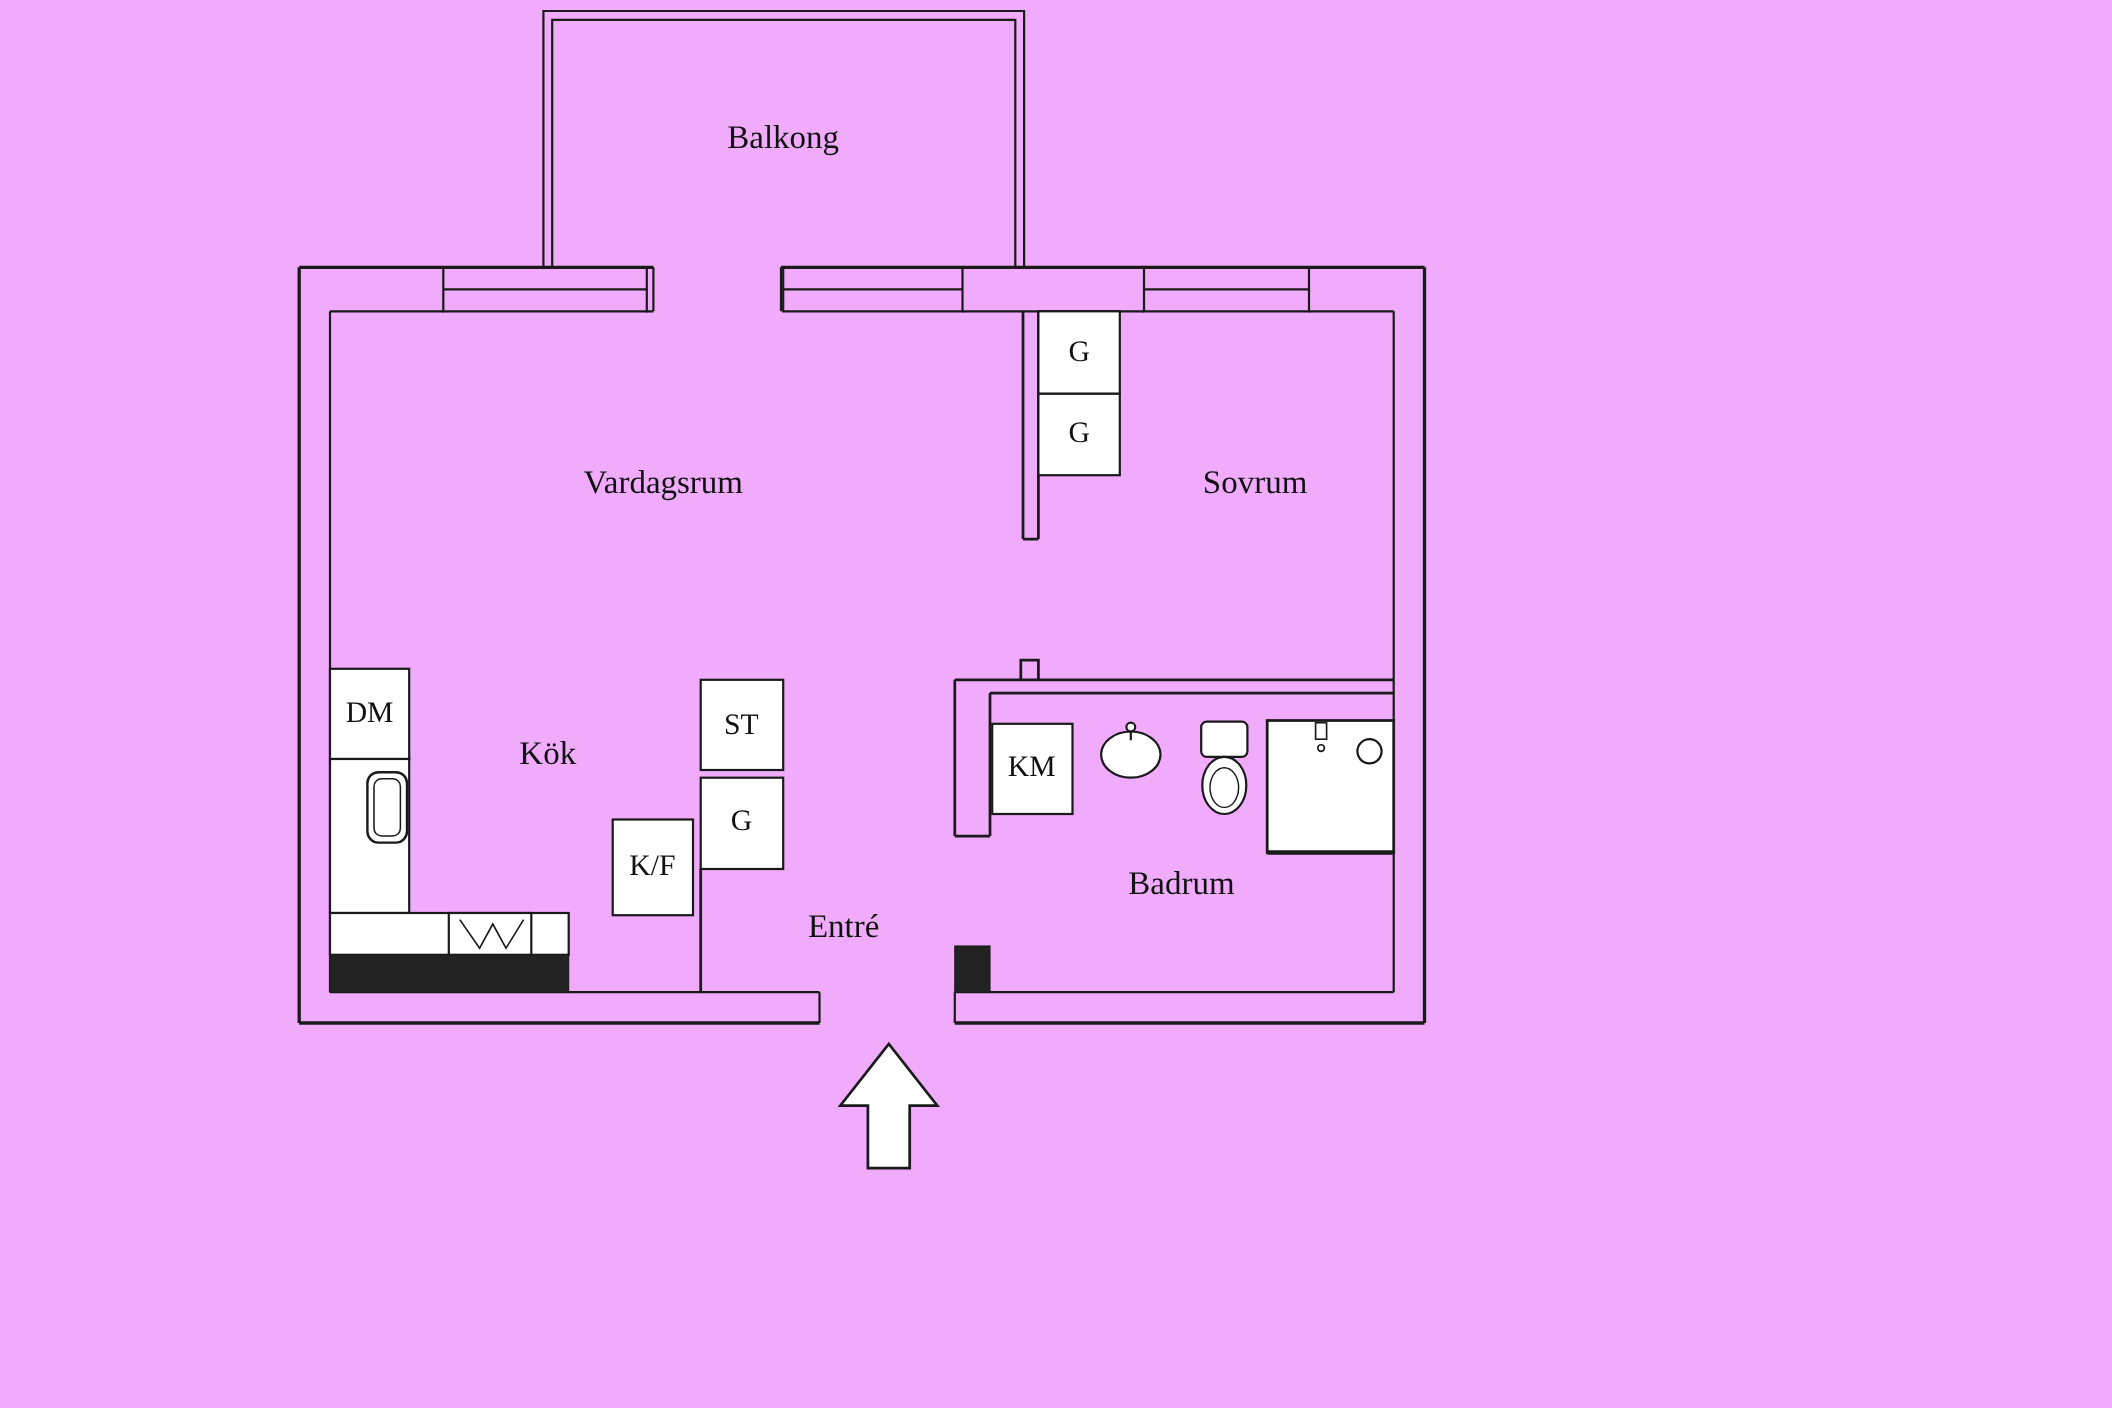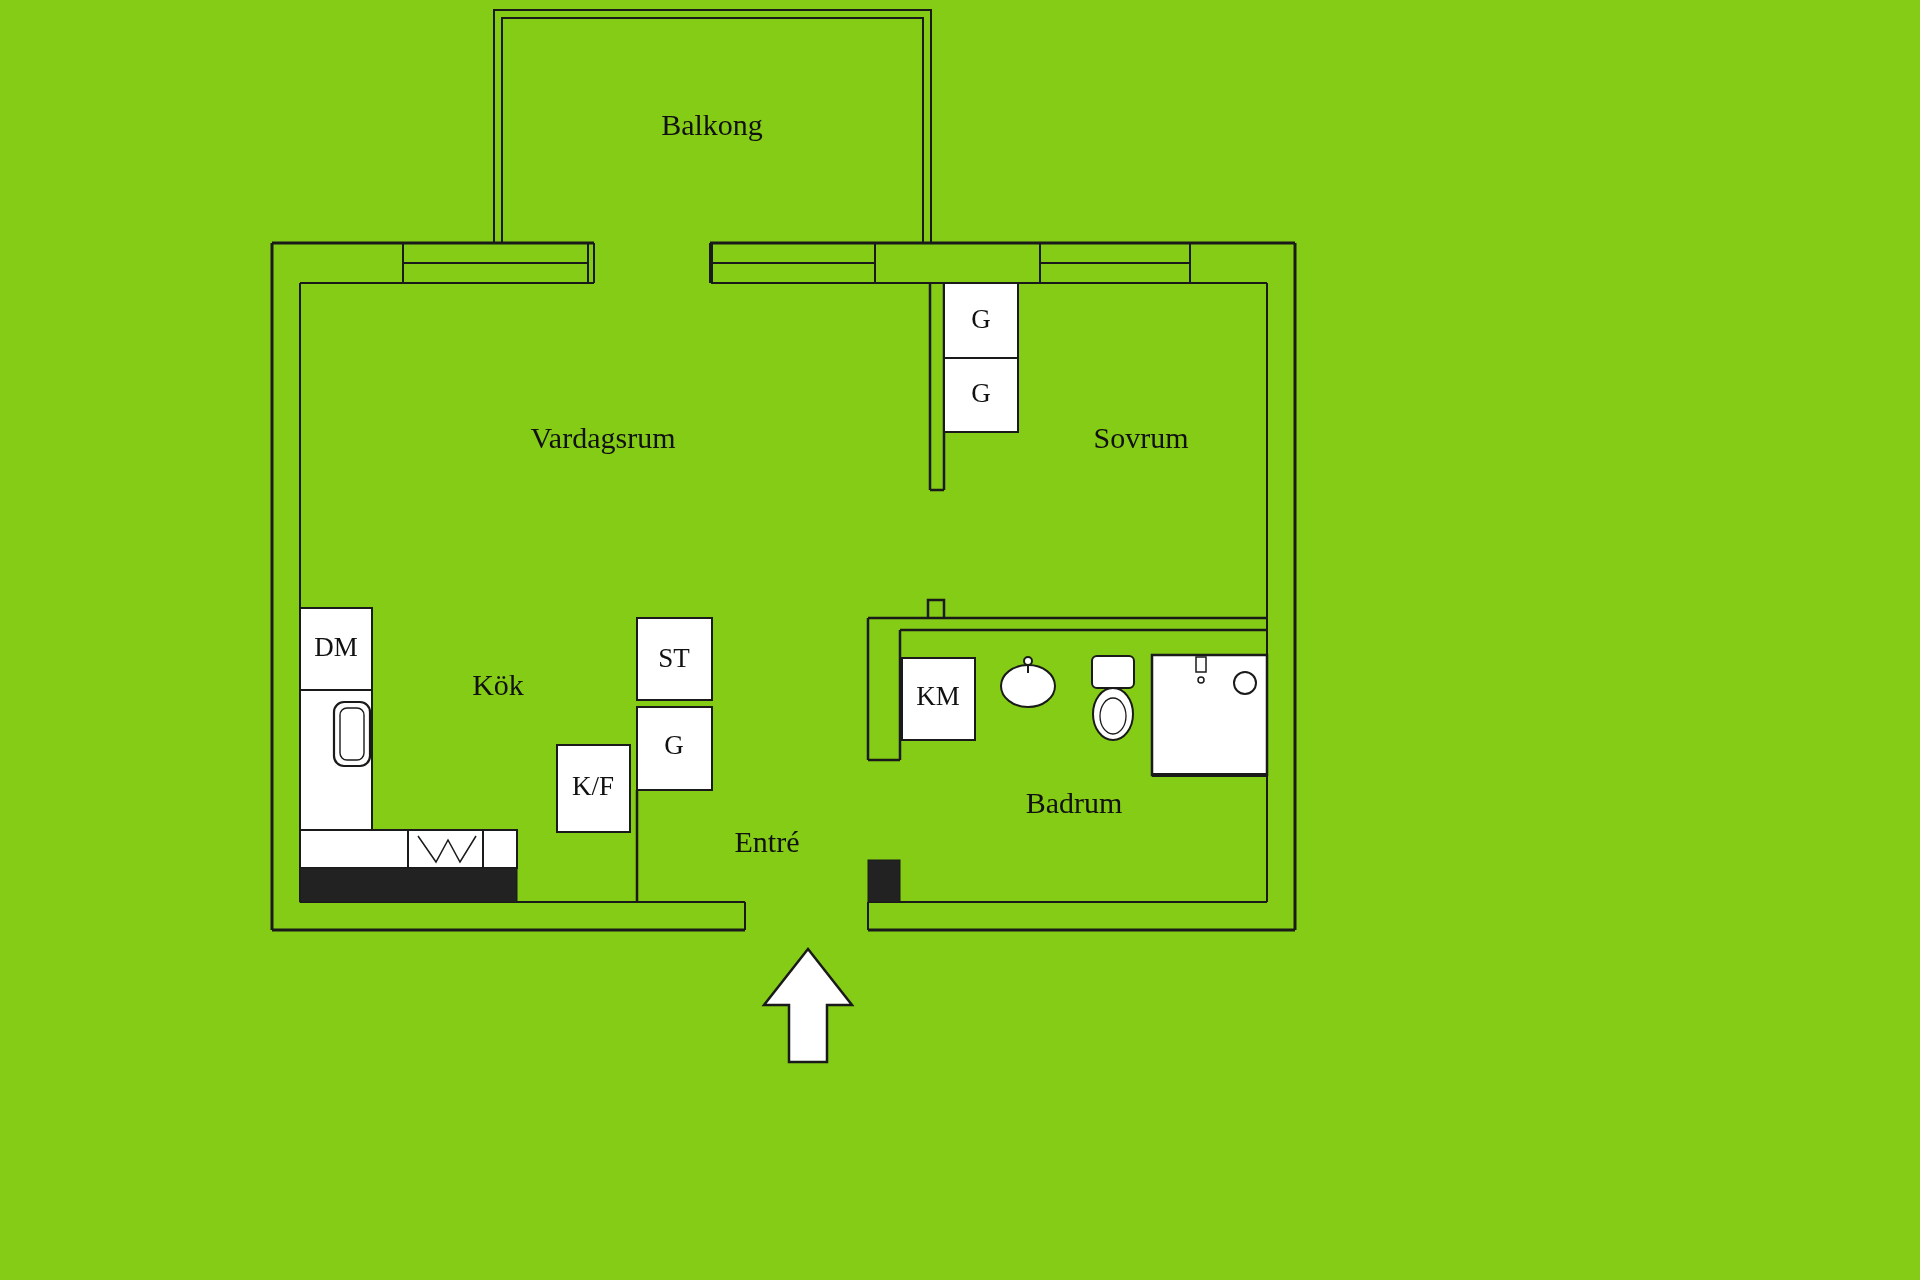--- a/index.html
+++ b/index.html
@@ -7,21 +7,21 @@
     padding: 0;
     background: #ffffff;
     width: 1920px;
     height: 1280px;
     font-family: "Liberation Serif", "DejaVu Serif", serif;
   }
   .plan-wrap {
     position: relative;
     width: 1920px;
     height: 1280px;
-    background: #84cc16;
+    background: #f0abfc;
     overflow: hidden;
   }
   svg { display: block; }
   .wall      { stroke: #1a1a1a; fill: none; }
   .w3        { stroke-width: 3; }
   .w25       { stroke-width: 2.5; }
   .w2        { stroke-width: 2; }
   .w15       { stroke-width: 1.5; }
   .fixture   { stroke: #1a1a1a; fill: #ffffff; }
   .solid     { fill: #222222; stroke: #1a1a1a; stroke-width: 1; }

